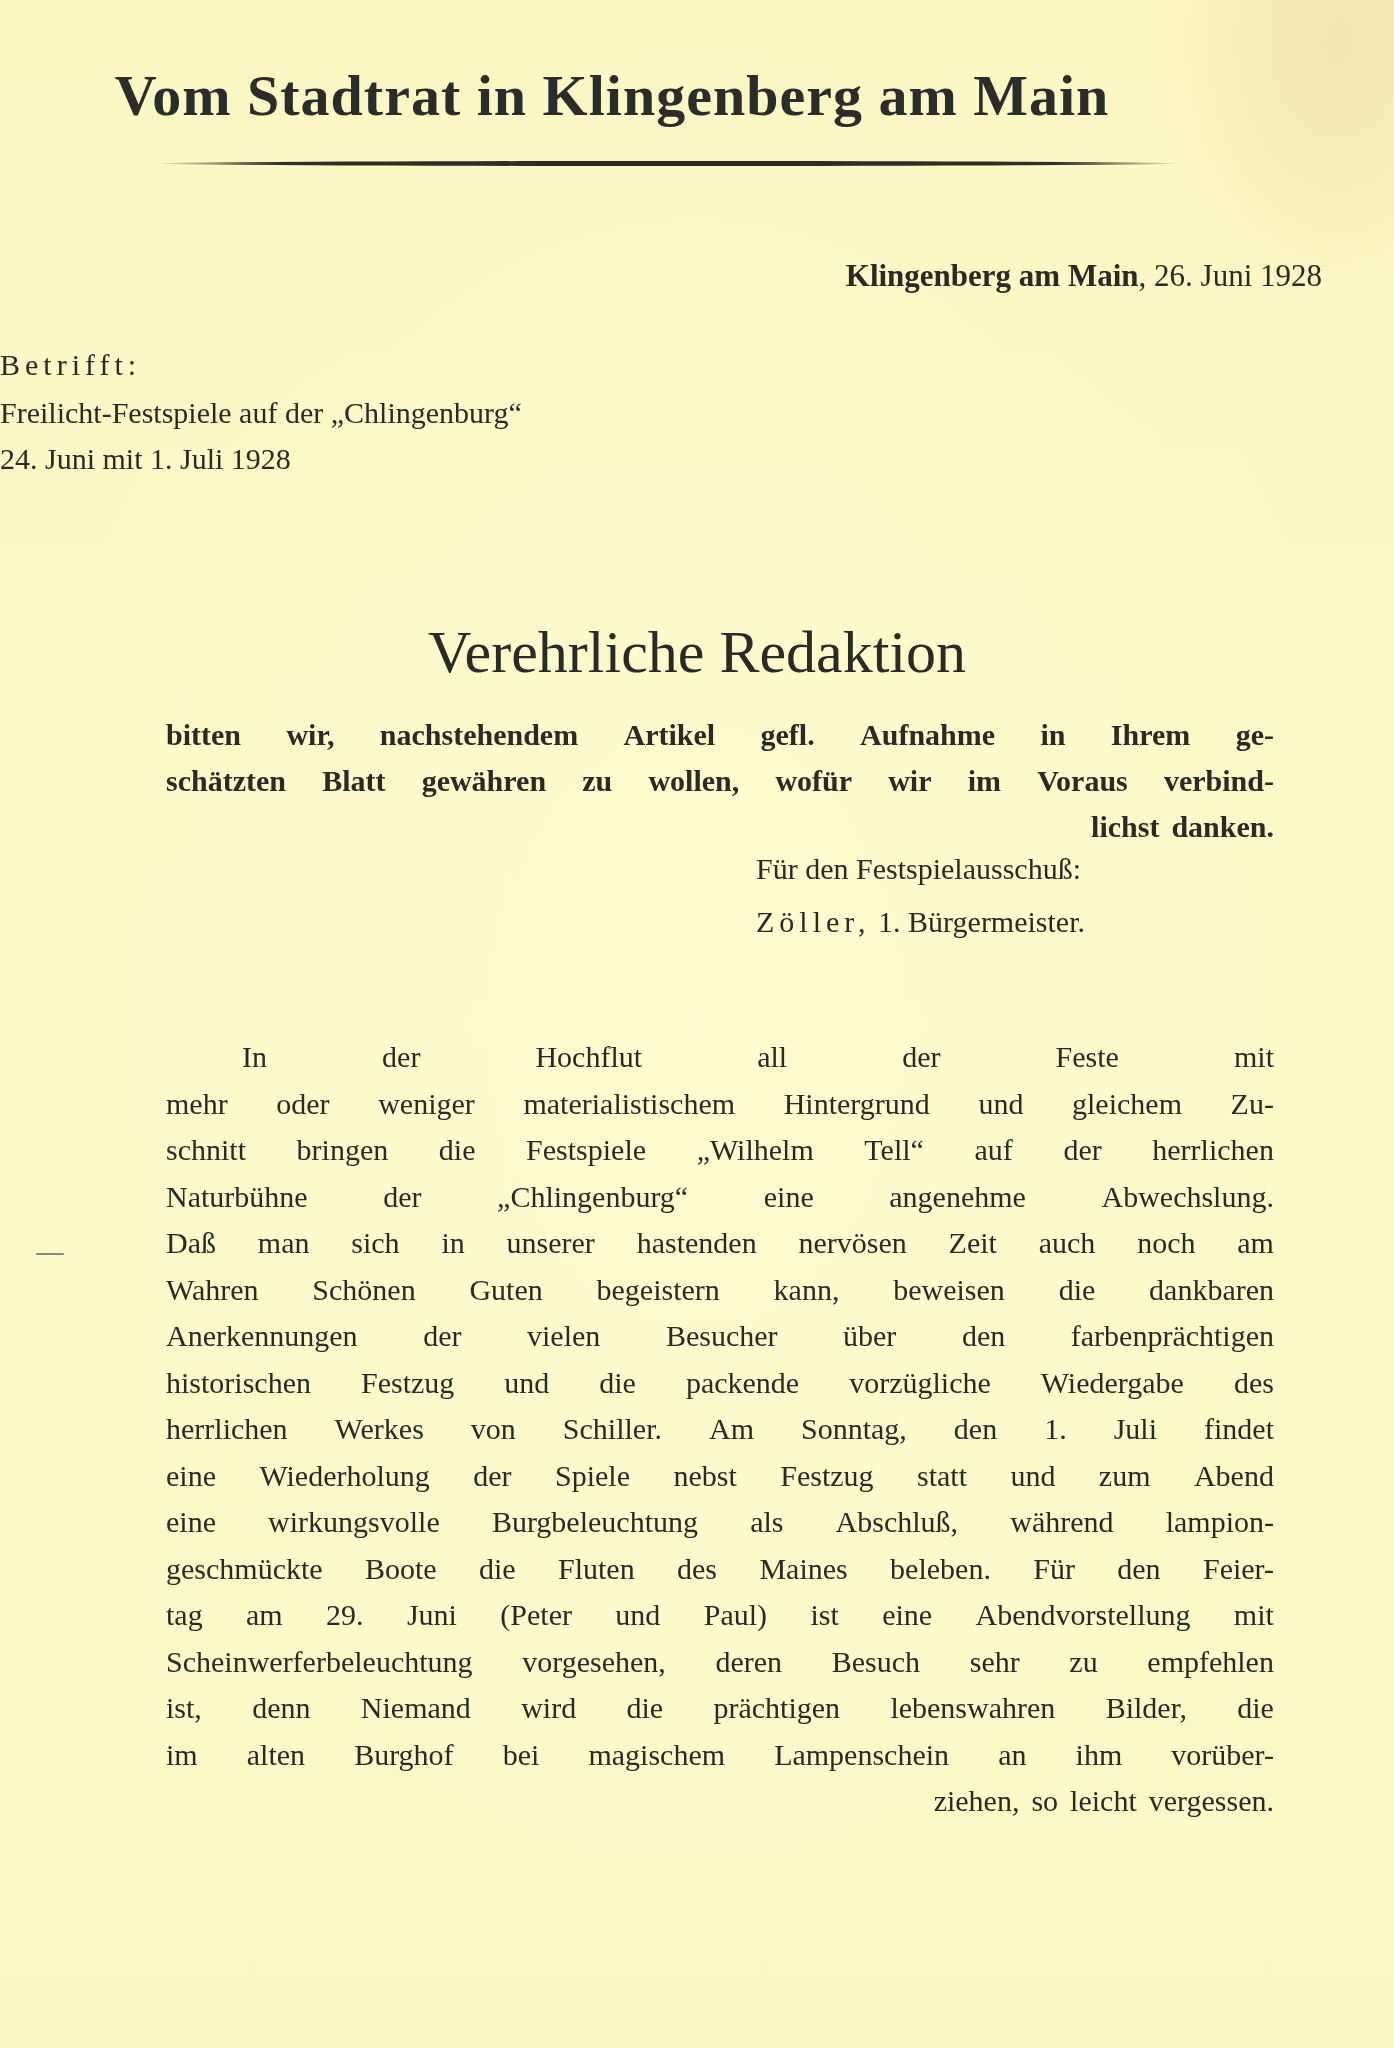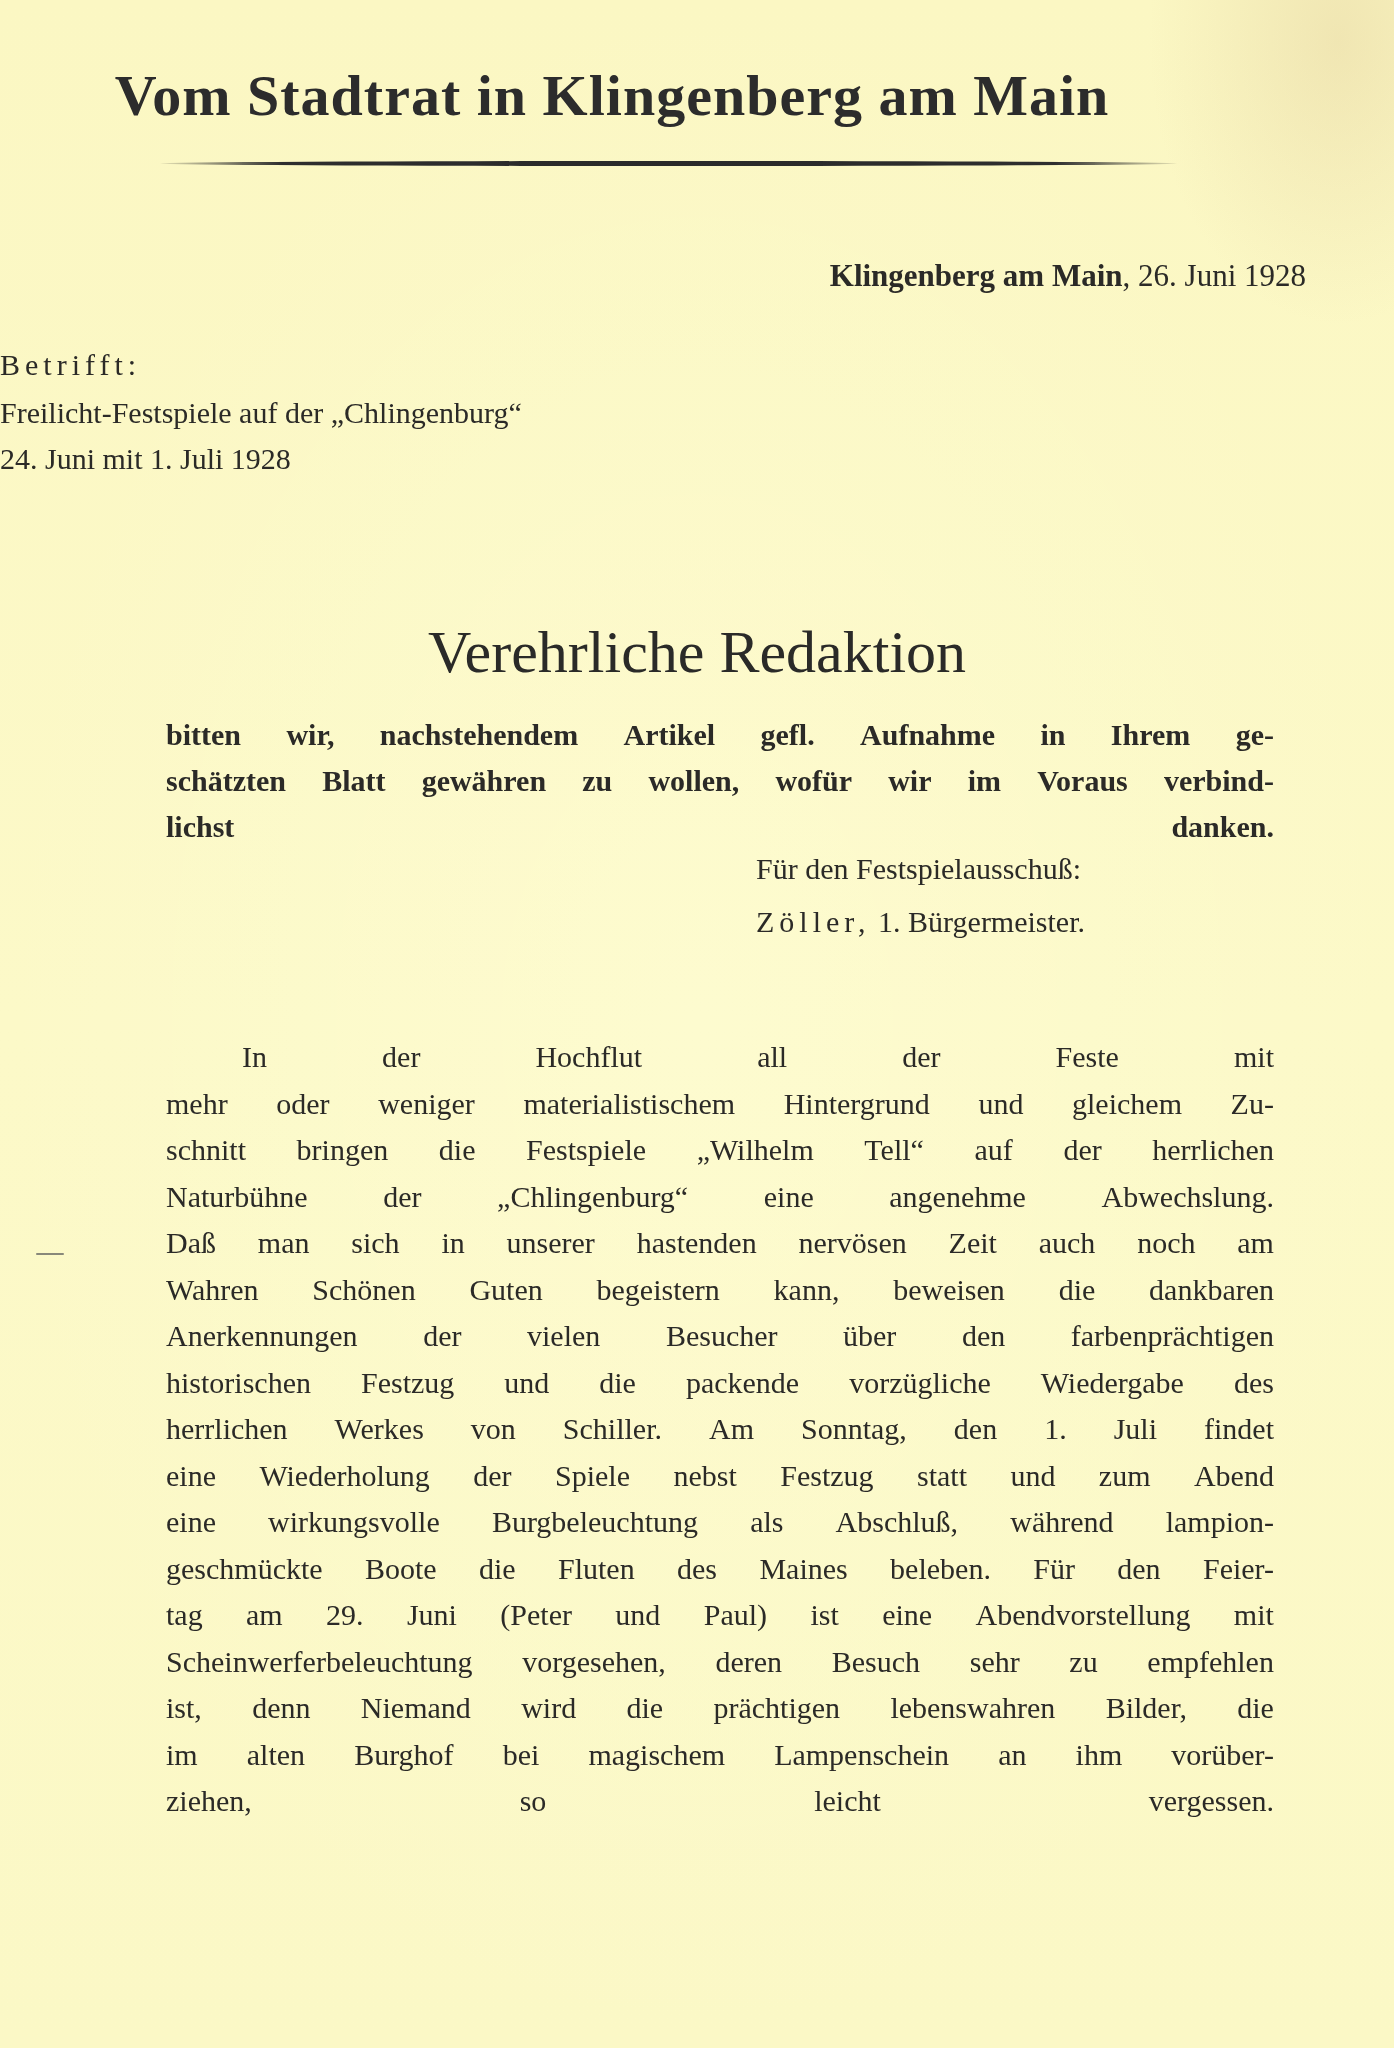--- a/index.html
+++ b/index.html
@@ -27,21 +27,21 @@
       letter-spacing: 1px;
       color: #2c2c2c;
     }
     .letterhead-rule {
       left: 160px; top: 161px; width: 1017px; height: 5px;
       background: linear-gradient(90deg, rgba(40,40,40,0.1) 0%, #2e2e2e 12%, #2a2a2a 50%, #2e2e2e 88%, rgba(40,40,40,0.1) 100%);
       border-radius: 50%;
     }
 
     .dateline {
-      right: 88px; top: 258px;
+      right: 72px; top: 258px;
       font-size: 31px;
       white-space: nowrap;
     }
     .dateline .place { font-weight: bold; }
 
     .subject { left: 0; width: 720px; top: 340px; text-align: left; }
     .subject .label { font-size: 30px; letter-spacing: 5px; line-height: 50px; }
     .subject .line { font-size: 30px; line-height: 46px; }
 
     .salutation {
@@ -50,21 +50,21 @@
       font-weight: normal;
       font-size: 60px;
       color: #2a2a28;
     }
 
     .intro { left: 166px; width: 1108px; top: 712px; font-size: 30px; font-weight: bold; }
     .line-row {
       display: flex; justify-content: space-between;
       height: 46px; line-height: 46px; white-space: nowrap;
     }
-    .line-row.last { justify-content: space-between; gap: 12px; }
+    .line-row.last { justify-content: flex-end; gap: 12px; }
 
     .signature { left: 756px; top: 842px; font-size: 30px; }
     .signature .row { height: 53px; line-height: 53px; }
     .signature .name { letter-spacing: 5px; }
 
     .article { left: 166px; width: 1108px; top: 1034px; font-size: 30px; }
     .article .line-row { height: 46.5px; line-height: 46.5px; }
     .article .first { padding-left: 76px; }
     .article .lead { font-weight: bold; }
 

